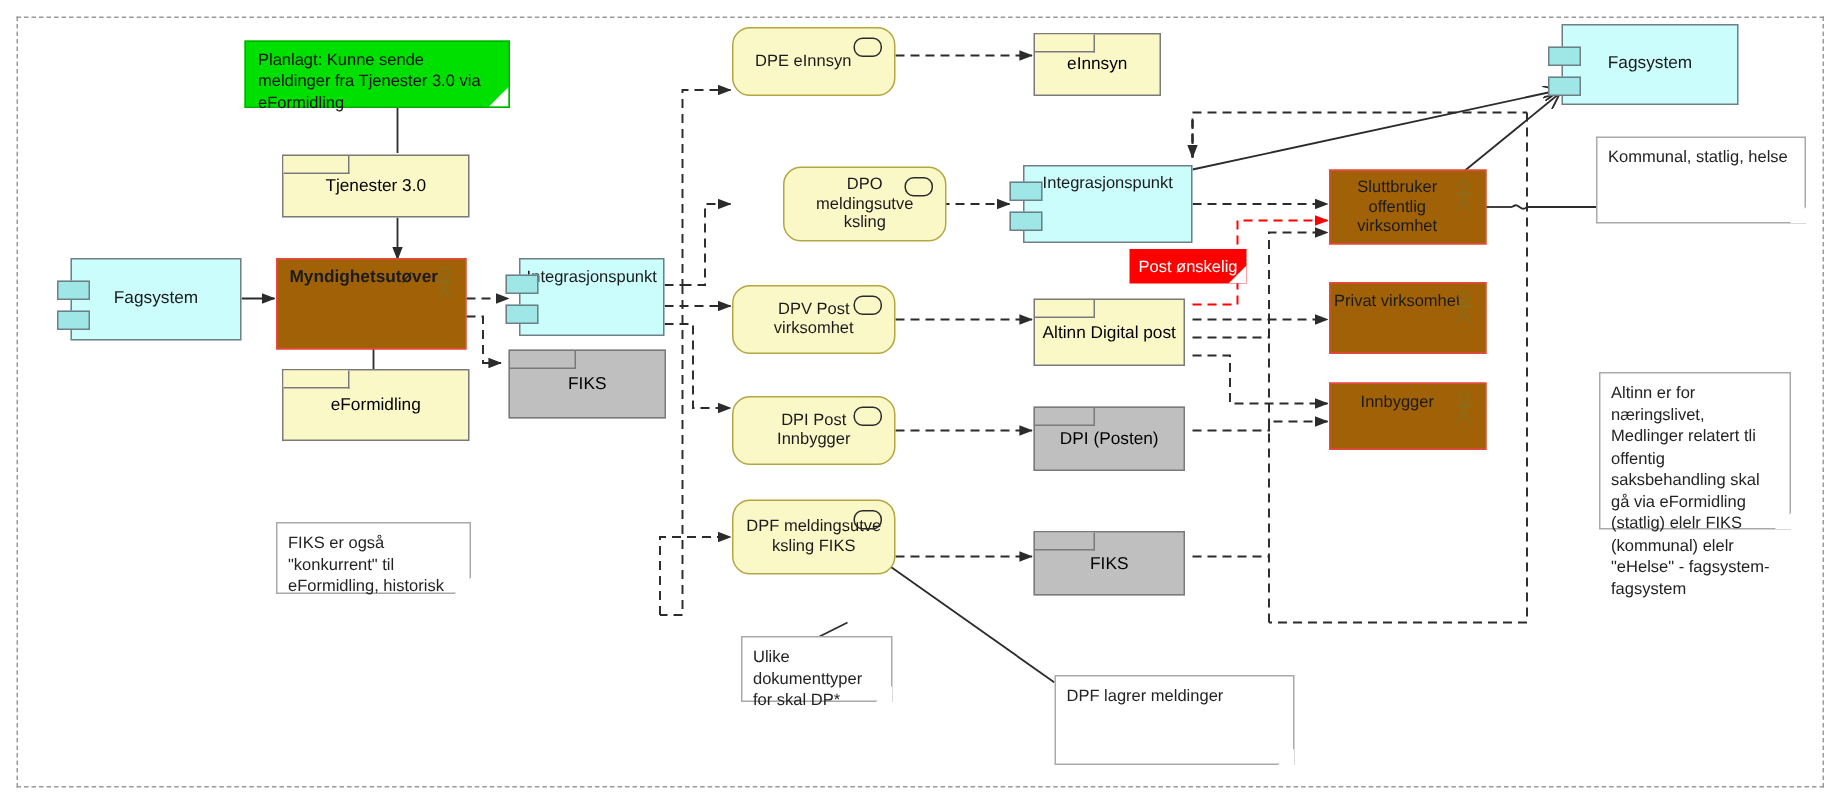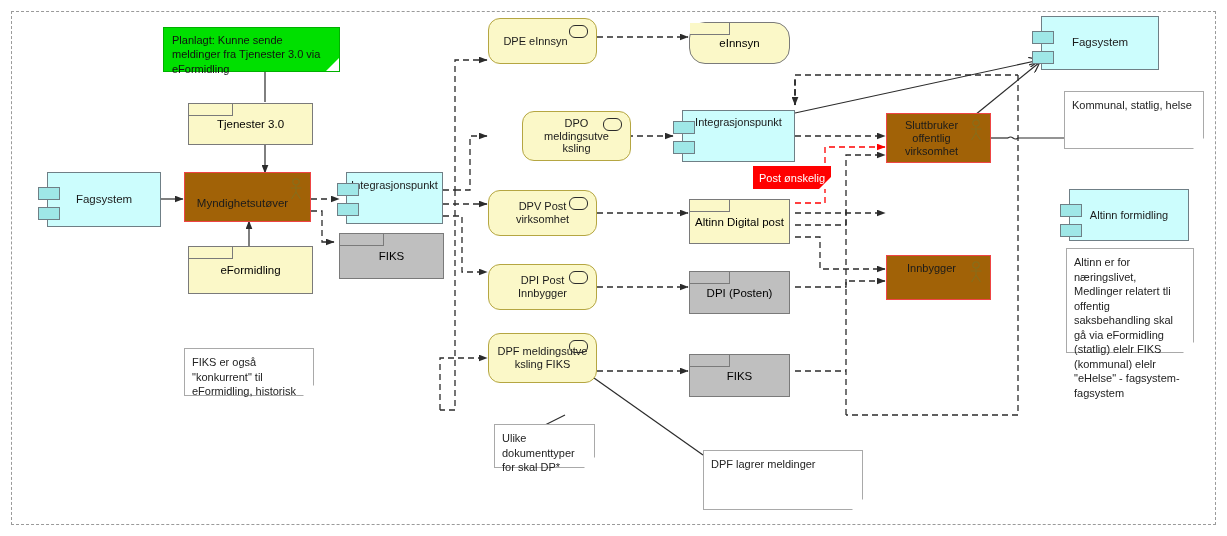--- a/index.html
+++ b/index.html
@@ -155,21 +155,21 @@
   </div>
 
   <div class="node comp comp-cyan t115" style="left:47px;top:172px;width:114px;height:55px;">
     <div class="tabs">
       <div class="tab"></div>
       <div class="tab t2"></div>
     </div>
     <span>Fagsystem</span>
   </div>
 
-  <div class="node rect t115" style="left:184px;top:172px;width:127px;height:50px;align-items:flex-start;padding-top:24px;">
+  <div class="node rect t115" style="left:184px;top:172px;width:127px;height:61px;align-items:flex-start;padding-top:6px;font-weight:bold;">
     <span style="padding-right:10px;">Myndighetsutøver</span>
     <svg class="actor" viewBox="0 0 16 22">
       <circle cx="8" cy="4" r="3.2" fill="none" stroke="#8a6d1a" stroke-width="1.2"></circle>
       <path d="M8,7.5 L8,14 M2.5,10 L13.5,10 M8,14 L3.5,21 M8,14 L12.5,21" fill="none" stroke="#8a6d1a" stroke-width="1.2"></path>
     </svg>
   </div>
 
   <div class="pkg yellow t115" style="left:188px;top:246px;width:125px;height:48px;">
     <div class="hdr" style="width:44px;"></div>
     <div class="lbl">eFormidling</div>
@@ -210,21 +210,21 @@
   <div class="node uc t11" style="left:488px;top:264px;width:109px;height:46px;border-radius:12px;">
     <span style="padding:0 6px;">DPI Post Innbygger</span>
     <span class="uc-badge"></span>
   </div>
 
   <div class="node uc t11" style="left:488px;top:333px;width:109px;height:50px;">
     <span style="padding:0 8px;">DPF meldingsutve ksling FIKS</span>
     <span class="uc-badge"></span>
   </div>
 
-  <div class="pkg yellow t115" style="left:689px;top:22px;width:101px;height:42px;border-radius:16px;">
+  <div class="pkg yellow t115" style="left:689px;top:22px;width:85px;height:42px;">
     <div class="hdr" style="width:40px;"></div>
     <div class="lbl">eInnsyn</div>
   </div>
 
   <div class="node comp comp-cyan t11" style="left:682px;top:110px;width:113px;height:52px;align-items:flex-start;padding-top:5px;">
     <div class="tabs" style="top:10px;">
       <div class="tab"></div>
       <div class="tab t2"></div>
     </div>
     <span>Integrasjonspunkt</span>
@@ -253,20 +253,27 @@
   </div>
 
   <div class="node rect t115" style="left:886px;top:113px;width:105px;height:50px;align-items:flex-start;padding-top:5px;">
     <span class="t11" style="padding-right:14px;">Sluttbruker offentlig virksomhet</span>
     <svg class="actor" viewBox="0 0 16 22">
       <circle cx="8" cy="4" r="3.2" fill="none" stroke="#8a6d1a" stroke-width="1.2"></circle>
       <path d="M8,7.5 L8,14 M2.5,10 L13.5,10 M8,14 L3.5,21 M8,14 L12.5,21" fill="none" stroke="#8a6d1a" stroke-width="1.2"></path>
     </svg>
   </div>
 
+  <div class="node rect t115" style="left:886px;top:188px;width:105px;height:48px;align-items:flex-start;padding-top:6px;">
+    <span class="t11" style="padding-right:14px;">Privat virksomhet</span>
+    <svg class="actor" viewBox="0 0 16 22">
+      <circle cx="8" cy="4" r="3.2" fill="none" stroke="#8a6d1a" stroke-width="1.2"></circle>
+      <path d="M8,7.5 L8,14 M2.5,10 L13.5,10 M8,14 L3.5,21 M8,14 L12.5,21" fill="none" stroke="#8a6d1a" stroke-width="1.2"></path>
+    </svg>
+  </div>
 
   <div class="node rect t115" style="left:886px;top:255px;width:105px;height:45px;align-items:flex-start;padding-top:6px;">
     <span class="t11" style="padding-right:14px;">Innbygger</span>
     <svg class="actor" viewBox="0 0 16 22">
       <circle cx="8" cy="4" r="3.2" fill="none" stroke="#8a6d1a" stroke-width="1.2"></circle>
       <path d="M8,7.5 L8,14 M2.5,10 L13.5,10 M8,14 L3.5,21 M8,14 L12.5,21" fill="none" stroke="#8a6d1a" stroke-width="1.2"></path>
     </svg>
   </div>
 
   <div class="node comp comp-cyan t115" style="left:1041px;top:16px;width:118px;height:54px;">
@@ -274,27 +281,20 @@
       <div class="tab"></div>
       <div class="tab t2"></div>
     </div>
     <span>Fagsystem</span>
   </div>
 
   <div class="note t11" style="left:1064px;top:91px;width:140px;height:58px;">
     <span>Kommunal, statlig, helse</span>
   </div>
 
-  <div class="node comp comp-cyan t115" style="left:1069px;top:189px;width:120px;height:52px;">
-    <div class="tabs">
-      <div class="tab"></div>
-      <div class="tab t2"></div>
-    </div>
-    <span class="t11">Altinn formidling</span>
-  </div>
 
   <div class="note t11" style="left:1066px;top:248px;width:128px;height:105px;">
     <span>Altinn er for næringslivet, Medlinger relatert tli offentig saksbehandling skal gå via eFormidling (statlig) elelr FIKS (kommunal) elelr "eHelse" - fagsystem-fagsystem</span>
   </div>
 
   <div class="note t11" style="left:494px;top:424px;width:101px;height:44px;">
     <span>Ulike dokumenttyper for skal DP*</span>
   </div>
 
   <div class="note t11" style="left:703px;top:450px;width:160px;height:60px;">

